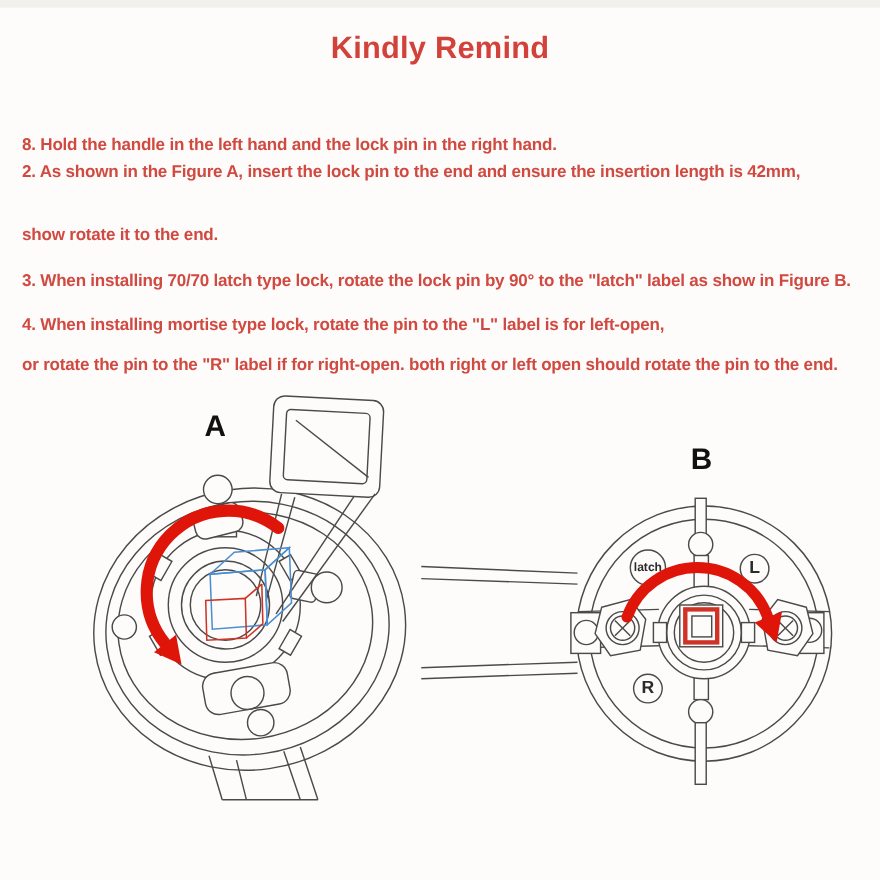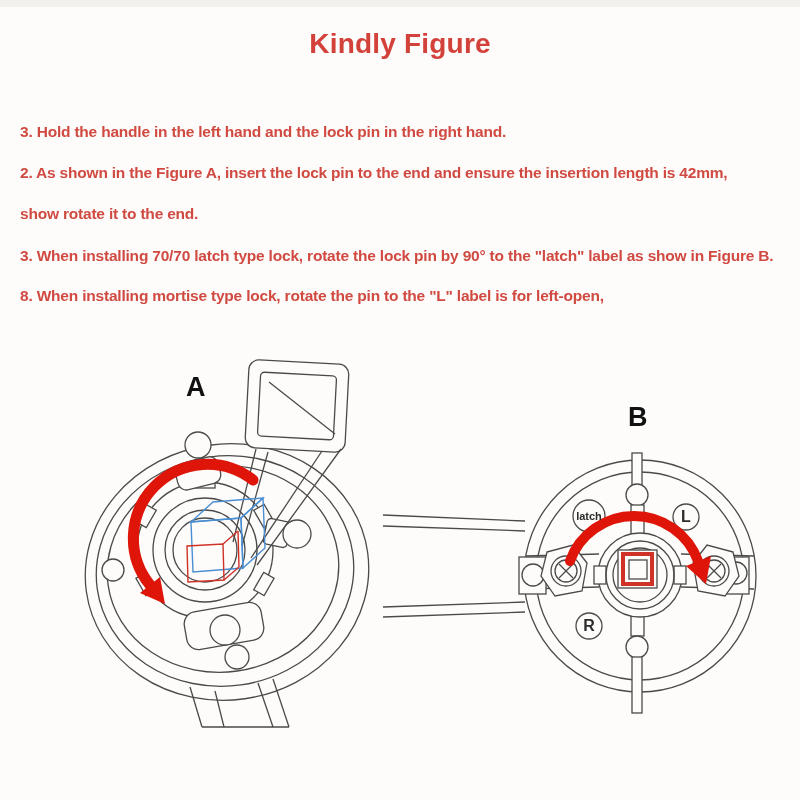--- a/index.html
+++ b/index.html
@@ -44,27 +44,28 @@
   svg .ln{stroke:#4a4a4a;stroke-width:1.3;fill:none;}
   svg .lnw{stroke:#4a4a4a;stroke-width:1.3;fill:#fdfcfa;}
 </style>
 </head>
 <body>
 
 <div class="page">
 
   <div class="top-strip"></div>
 
-  <div class="title">Kindly Figure</div>
-
-  <div class="line" style="top:123px">3. Hold the handle in the left hand and the lock pin in the right hand.</div>
-  <div class="line" style="top:164px">2. As shown in the Figure A, insert the lock pin to the end and ensure the insertion length is 42mm,</div>
+  <div class="title">Kindly Remind</div>
+
+  <div class="line" style="top:123px">8. Hold the handle in the left hand and the lock pin in the right hand.</div>
+  <div class="line" style="top:148px">2. As shown in the Figure A, insert the lock pin to the end and ensure the insertion length is 42mm,</div>
   <div class="line" style="top:205px">show rotate it to the end.</div>
   <div class="line" style="top:247px">3. When installing 70/70 latch type lock, rotate the lock pin by 90° to the "latch" label as show in Figure B.</div>
-  <div class="line" style="top:287px">8. When installing mortise type lock, rotate the pin to the "L" label is for left-open,</div>
+  <div class="line" style="top:287px">4. When installing mortise type lock, rotate the pin to the "L" label is for left-open,</div>
+  <div class="line" style="top:323px">or rotate the pin to the "R" label if for right-open. both right or left open should rotate the pin to the end.</div>
 
   <div class="figure" style="left:75px;top:350px;width:320px;height:400px">
     <svg width="320" height="400" viewBox="0 0 320 400">
 
       <g>
         <ellipse class="ln" cx="152" cy="222" rx="142" ry="128" transform="rotate(-8 152 222)"></ellipse>
         <ellipse class="ln" cx="150" cy="221" rx="129" ry="115" transform="rotate(-8 150 221)"></ellipse>
         <ellipse class="ln" cx="148" cy="219" rx="116" ry="103" transform="rotate(-8 148 219)"></ellipse>
       </g>
 

